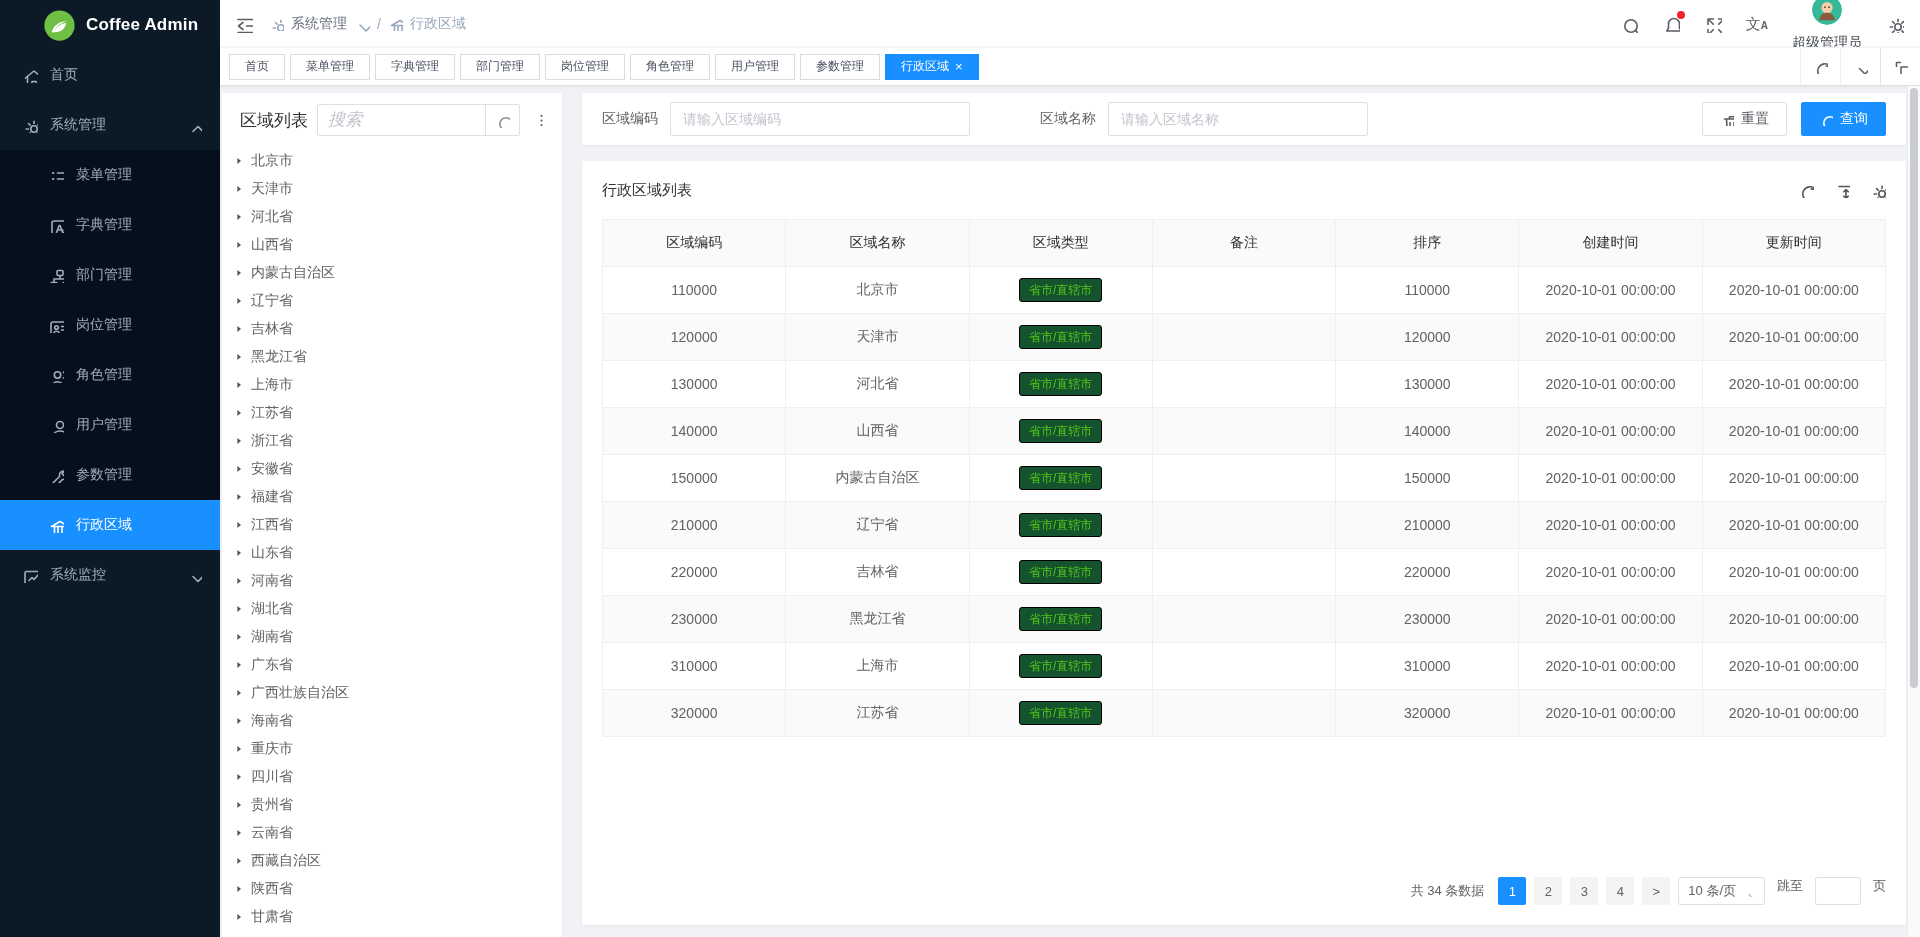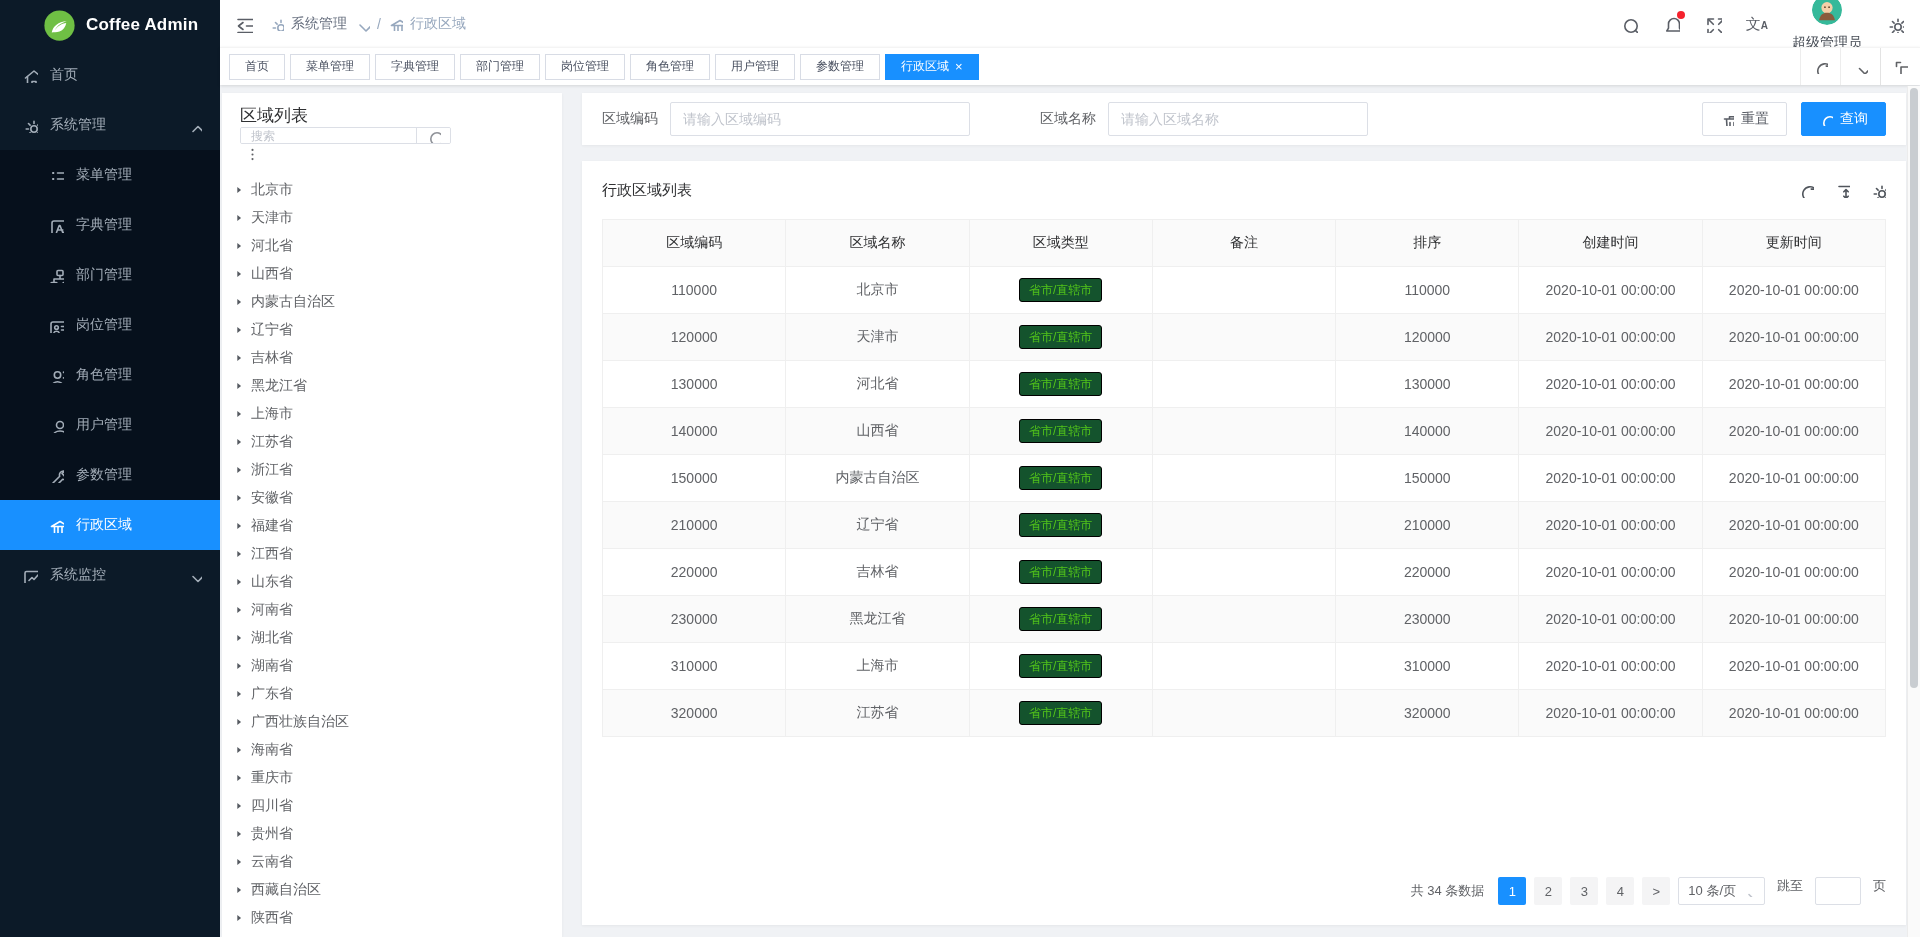--- a/index.html
+++ b/index.html
@@ -51,24 +51,24 @@
   .tab-ctrl { width:40px; display:flex; align-items:center; justify-content:center; border-left:1px solid #ededed; color:#606266; cursor:pointer; }
   .tab-ctrl svg { width:15px; height:15px; }
   .tab-ctrl.maxi { border-left:1px solid #e3e3e3; }
 
   
   .content { flex:1; display:flex; gap:20px; padding:8px 14px 0 2px; overflow:hidden; }
   .card { background:#fff; box-shadow:0 1px 3px rgba(0,0,0,.05); }
 
   
   .tree-card { width:340px; flex-shrink:0; display:flex; flex-direction:column; overflow:hidden; }
-  .tree-header { display:flex; align-items:flex-start; gap:0; padding:11px 8px 9px 18px; flex-shrink:0;flex-direction:column; }
+  .tree-header { display:flex; align-items:center; gap:9px; padding:11px 8px 9px 18px; flex-shrink:0; }
   .tree-title { font-size:17px; color:#303133; white-space:nowrap; }
   .tree-search { flex:1; display:flex; height:32px; border:1px solid #dcdfe6; border-radius:2px; overflow:hidden; }
-  .tree-search input { flex:1; border:none; outline:none; padding:0 10px; font-size:12px; color:#606266; min-width:0; }
+  .tree-search input { flex:1; border:none; outline:none; padding:0 10px; font-size:17px; color:#606266; min-width:0;font-style:italic; }
   .tree-search input::placeholder { color:#c0c4cc; }
   .tree-search-btn { width:34px; display:flex; align-items:center; justify-content:center; border-left:1px solid #dcdfe6; background:#fff; color:#909399; cursor:pointer; }
   .tree-search-btn svg { width:15px; height:15px; }
   .tree-dots { padding:2px 4px; color:#606266; cursor:pointer; display:flex; }
   .tree-dots svg { width:17px; height:17px; }
   .tree-list { list-style:none; padding:2px 0 0 12px; overflow:hidden; flex:1; }
   .tree-list li { height:28px; display:flex; align-items:center; gap:7px; color:#606266; cursor:pointer; white-space:nowrap; }
   .caret-wrap { display:flex; color:#565b61; }
   svg.caret { width:10px; height:10px; }
 

